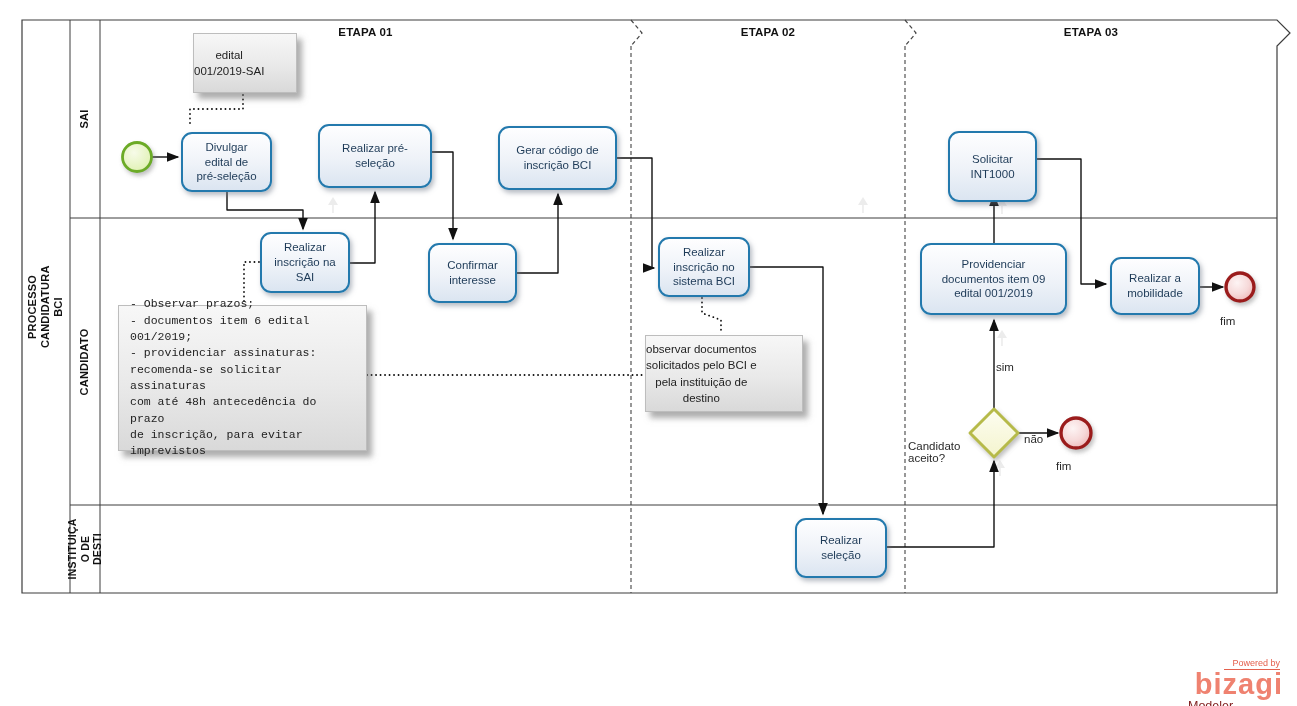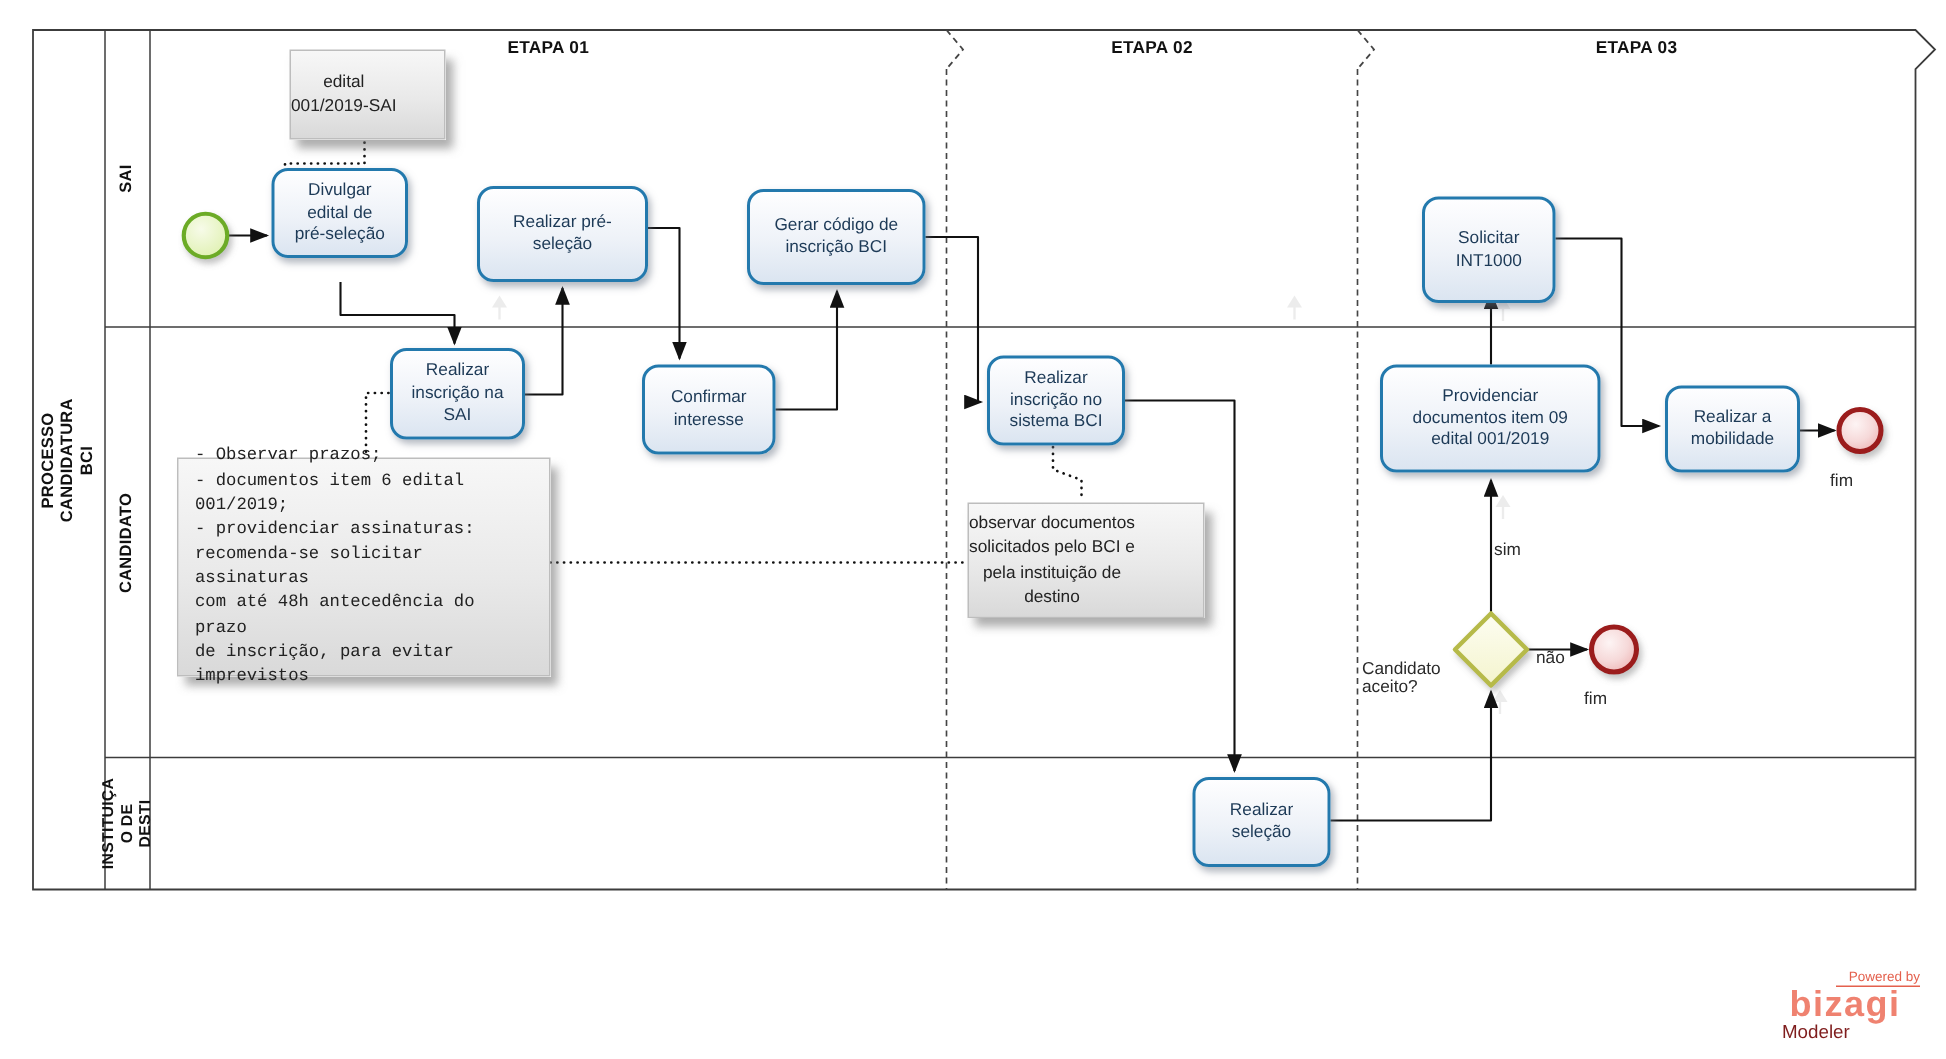--- a/index.html
+++ b/index.html
@@ -18,24 +18,24 @@
   .note.left{justify-content:flex-start;text-align:left;padding:8px 11px;font-family:Liberation Mono, monospace;}
   .phase-label{position:absolute;top:26px;text-align:center;font-weight:bold;
         font-size:11.5px;color:#111;letter-spacing:.2px;}
   .lane-cell{position:absolute;}
   .rot{position:absolute;left:50%;top:50%;transform:translate(-50%,-50%) rotate(-90deg);
         font-weight:bold;font-size:11px;color:#111;white-space:pre-line;text-align:center;
         line-height:1.2;letter-spacing:.2px;}
   .lbl{position:absolute;font-size:11.5px;color:#2a2a2a;white-space:pre-line;}
   .lbl.center{text-align:left;}
   .bz{position:absolute;left:1183px;top:646px;width:100px;}
-  .bz .pb{color:#e4604d;font-size:9px;text-align:right;width:56px;margin:0 3px 0 auto;
+  .bz .pb{color:#e4604d;font-size:9px;text-align:right;width:56px;margin:12px 3px 0 auto;
           border-bottom:1px solid #e4604d;padding-bottom:1px;}
-  .bz .brand{color:#ef8270;font-size:24px;font-weight:bold;letter-spacing:1px;
-          line-height:1.02;text-align:right;margin-right:16px;}
+  .bz .brand{color:#ef8270;font-size:29px;font-weight:bold;letter-spacing:1px;
+          line-height:1.02;text-align:right;margin-right:0;}
   .bz .prod{color:#7f1d1d;font-size:12.5px;margin-left:5px;line-height:1.1;}
 </style>
 </head>
 <body>
 
 <div class="canvas">
 
   <svg class="layer" width="1297" height="706" viewBox="0 0 1297 706">
     <defs>
       <marker id="arr" markerWidth="10" markerHeight="8" refX="8" refY="3.5" orient="auto">
@@ -122,21 +122,21 @@
   </div>
   <div class="lane-cell" style="left:70px;top:505px;width:30px;height:88px">
     <div class="rot" style="font-size:10.5px">INSTITUIÇA
 O DE DESTI</div>
   </div>
 
   <div class="phase-label" style="left:100px;width:531px">ETAPA 01</div>
   <div class="phase-label" style="left:631px;width:274px">ETAPA 02</div>
   <div class="phase-label" style="left:905px;width:372px">ETAPA 03</div>
 
-  <div class="task" style="left:181px;top:112px;width:91px;height:60px">
+  <div class="task" style="left:181px;top:132px;width:91px;height:60px">
     <span>Divulgar
 edital de
 pré-seleção</span></div>
   <div class="task" style="left:318px;top:124px;width:114px;height:64px">
     <span>Realizar pré-
 seleção</span></div>
   <div class="task" style="left:498px;top:126px;width:119px;height:64px">
     <span>Gerar código de
 inscrição BCI</span></div>
   <div class="task" style="left:260px;top:232px;width:90px;height:61px">

